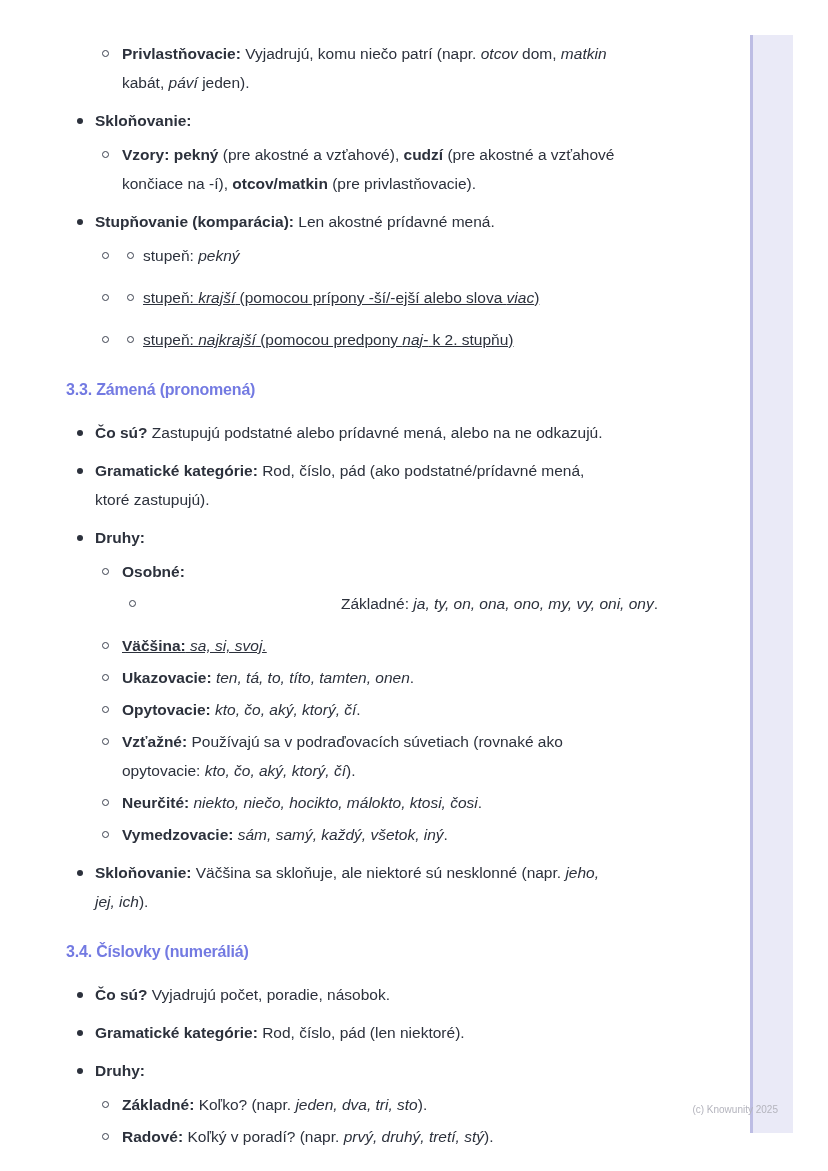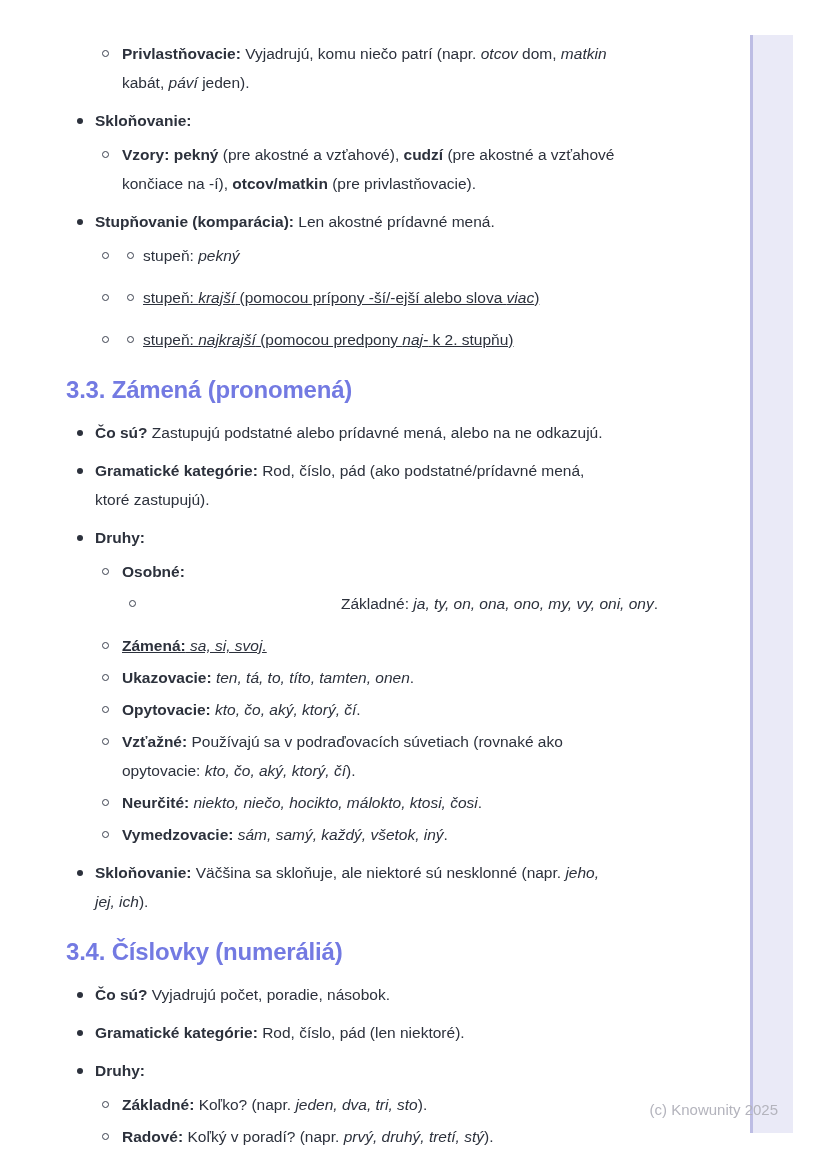--- a/index.html
+++ b/index.html
@@ -32,21 +32,21 @@
   .doc {
     position: absolute;
     left: 66px; top: 36px;
     width: 592px;
     color: var(--text);
     font-size: 15.5px;
     z-index: 0;
   }
 
   .heading {
-    font-size: 24px;
+    font-size: 16px;
     line-height: 32px;
     font-weight: 700;
     color: var(--heading);
     margin: 20px 0 12px 0;
     letter-spacing: -0.2px;
   }
 
   .li {
     position: relative;
     line-height: 29px;
@@ -67,21 +67,21 @@
   .marker.circle { width: 7px; height: 7px; top: 11px; border: 1.5px solid #3c4250; background: transparent; }
   .l1 > .marker { left: 11px; }
   .l2 > .marker.m0 { left: 36px; }
   .l3 > .marker.m0 { left: 63px; }
   .double > .marker.m0 { left: 36px; }
   .double > .marker.m1 { left: 61px; }
 
   .watermark {
     position: absolute;
     top: 1102px; right: 50px;
-    font-size: 15px;
+    font-size: 10px;
     line-height: 15px;
     color: var(--watermark);
     z-index: 2;
   }
 </style>
 </head>
 <body style="background: rgb(255, 255, 255);">
 
 <div class="page">
   <div class="strip"></div>
@@ -95,21 +95,21 @@
       <div class="li l2 double"><span class="marker circle m0"></span><span class="marker circle m1"></span><span class="runs"><span class="">stupeň: </span><span class="i">pekný</span></span></div>
       <div class="li l2 double spaced"><span class="marker circle m0"></span><span class="marker circle m1"></span><span class="runs"><span class="">stupeň: </span><span class="i">krajší</span><span class=""> (pomocou prípony -ší/-ejší alebo slova </span><span class="i">viac</span><span class="">)</span></span></div>
       <div class="li l2 double spaced"><span class="marker circle m0"></span><span class="marker circle m1"></span><span class="runs"><span class="">stupeň: </span><span class="i">najkrajší</span><span class=""> (pomocou predpony </span><span class="i">naj-</span><span class=""> k 2. stupňu)</span></span></div>
       <h2 class="heading">3.3. Zámená (pronomená)</h2>
       <div class="li l1"><span class="marker disc m0"></span><span class="runs"><span class="b ">Čo sú?</span><span class=""> Zastupujú podstatné alebo prídavné mená, alebo na ne odkazujú.</span></span></div>
       <div class="li l1"><span class="marker disc m0"></span><span class="runs"><span class="b ">Gramatické kategórie:</span><span class=""> Rod, číslo, pád (ako podstatné/prídavné mená,
 ktoré zastupujú).</span></span></div>
       <div class="li l1"><span class="marker disc m0"></span><span class="runs"><span class="b ">Druhy:</span></span></div>
       <div class="li l2"><span class="marker circle m0"></span><span class="runs"><span class="b ">Osobné:</span></span></div>
       <div class="li l3"><span class="marker circle m0"></span><span class="runs"><span class="">Základné: </span><span class="i">ja, ty, on, ona, ono, my, vy, oni, ony</span><span class="">.</span></span></div>
-      <div class="li l2 spaced"><span class="marker circle m0"></span><span class="runs"><span class="b ">Zámená:</span><span class=""> </span><span class="i">sa, si, svoj.</span></span></div>
+      <div class="li l2 spaced"><span class="marker circle m0"></span><span class="runs"><span class="b ">Väčšina:</span><span class=""> </span><span class="i">sa, si, svoj.</span></span></div>
       <div class="li l2"><span class="marker circle m0"></span><span class="runs"><span class="b ">Ukazovacie:</span><span class=""> </span><span class="i">ten, tá, to, títo, tamten, onen</span><span class="">.</span></span></div>
       <div class="li l2"><span class="marker circle m0"></span><span class="runs"><span class="b ">Opytovacie:</span><span class=""> </span><span class="i">kto, čo, aký, ktorý, čí</span><span class="">.</span></span></div>
       <div class="li l2"><span class="marker circle m0"></span><span class="runs"><span class="b ">Vzťažné:</span><span class=""> Používajú sa v podraďovacích súvetiach (rovnaké ako
 opytovacie: </span><span class="i">kto, čo, aký, ktorý, čí</span><span class="">).</span></span></div>
       <div class="li l2"><span class="marker circle m0"></span><span class="runs"><span class="b ">Neurčité:</span><span class=""> </span><span class="i">niekto, niečo, hocikto, málokto, ktosi, čosi</span><span class="">.</span></span></div>
       <div class="li l2"><span class="marker circle m0"></span><span class="runs"><span class="b ">Vymedzovacie:</span><span class=""> </span><span class="i">sám, samý, každý, všetok, iný</span><span class="">.</span></span></div>
       <div class="li l1"><span class="marker disc m0"></span><span class="runs"><span class="b ">Skloňovanie:</span><span class=""> Väčšina sa skloňuje, ale niektoré sú nesklonné (napr. </span><span class="i">jeho,
 jej, ich</span><span class="">).</span></span></div>
       <h2 class="heading">3.4. Číslovky (numeráliá)</h2>
       <div class="li l1"><span class="marker disc m0"></span><span class="runs"><span class="b ">Čo sú?</span><span class=""> Vyjadrujú počet, poradie, násobok.</span></span></div>

